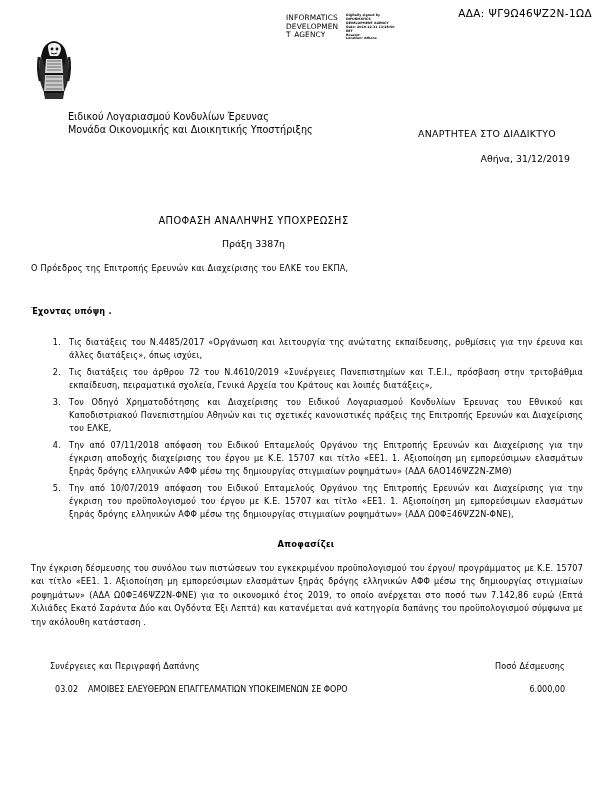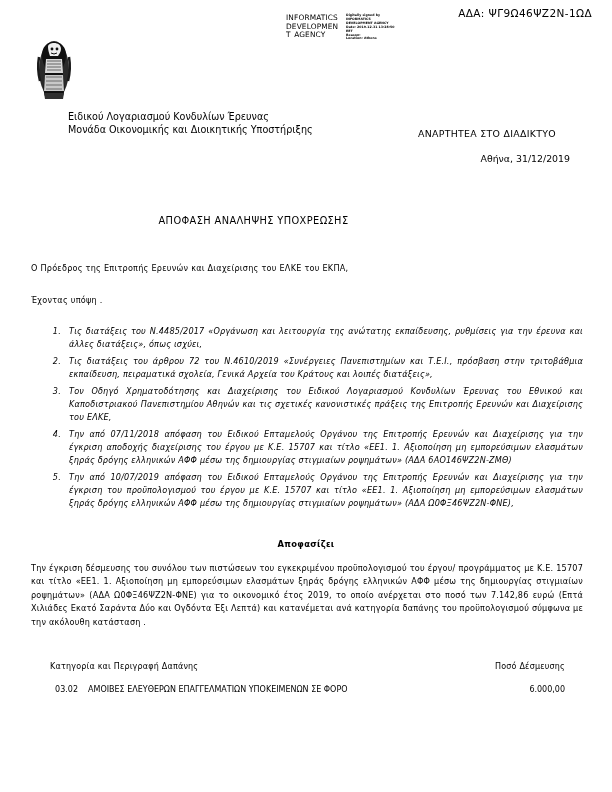--- a/index.html
+++ b/index.html
@@ -167,39 +167,39 @@
     top: 262px;
     left: 31px;
     width: 552px;
     font-size: 8.1px;
     line-height: 12.4px;
   }
   .intro {
     letter-spacing: 0.25px;
   }
   .having {
-    margin-top: 20px;
+    margin-top: 31px;
     letter-spacing: 0.25px;
+    font-weight: bold;
   }
 
   ol.clauses {
     margin: 18px 0 0 0;
     padding-left: 34px;
     list-style: none;
     counter-reset: cl;
   }
   ol.clauses > li {
     counter-increment: cl;
     position: relative;
     text-align: justify;
     margin-bottom: 3.5px;
     line-height: 13.2px;
     letter-spacing: 0.2px;
     padding-left: 4px;
-    font-style: italic;
   }
   ol.clauses > li::before {
     content: counter(cl) ".";
     position: absolute;
     left: -20px;
     width: 16px;
     text-align: right;
   }
 
   .decide {
@@ -298,41 +298,42 @@
     </div>
   </div>
 
   <div class="meta">
     <div class="meta-anart">ΑΝΑΡΤΗΤΕΑ ΣΤΟ ΔΙΑΔΙΚΤΥΟ</div>
     <div class="meta-date">Αθήνα, 31/12/2019</div>
   </div>
 
   <div class="title-block">
     <div class="doc-title">ΑΠΟΦΑΣΗ ΑΝΑΛΗΨΗΣ ΥΠΟΧΡΕΩΣΗΣ</div>
+    <div class="doc-subtitle">Πράξη 3387η</div>
   </div>
 
   <div class="body-area">
     <div class="intro">Ο Πρόεδρος της Επιτροπής Ερευνών και Διαχείρισης του ΕΛΚΕ του ΕΚΠΑ,</div>
     <div class="having">Έχοντας υπόψη .</div>
     <ol class="clauses">
       <li>Τις διατάξεις του Ν.4485/2017 «Οργάνωση και λειτουργία της ανώτατης εκπαίδευσης, ρυθμίσεις για την έρευνα και άλλες διατάξεις», όπως ισχύει,</li>
       <li>Τις διατάξεις του άρθρου 72 του Ν.4610/2019 «Συνέργειες Πανεπιστημίων και Τ.Ε.Ι., πρόσβαση στην τριτοβάθμια εκπαίδευση, πειραματικά σχολεία, Γενικά Αρχεία του Κράτους και λοιπές διατάξεις»,</li>
       <li>Τον Οδηγό Χρηματοδότησης και Διαχείρισης του Ειδικού Λογαριασμού Κονδυλίων Έρευνας του Εθνικού και Καποδιστριακού Πανεπιστημίου Αθηνών και τις σχετικές κανονιστικές πράξεις της Επιτροπής Ερευνών και Διαχείρισης του ΕΛΚΕ,</li>
       <li>Την από 07/11/2018 απόφαση του Ειδικού Επταμελούς Οργάνου της Επιτροπής Ερευνών και Διαχείρισης για την έγκριση αποδοχής διαχείρισης του έργου με Κ.Ε. 15707 και τίτλο «ΕΕ1. 1. Αξιοποίηση μη εμπορεύσιμων ελασμάτων ξηράς δρόγης ελληνικών ΑΦΦ μέσω της δημιουργίας στιγμιαίων ροψημάτων» (ΑΔΑ 6ΑΟ146ΨΖ2Ν-ΖΜΘ)</li>
       <li>Την από 10/07/2019 απόφαση του Ειδικού Επταμελούς Οργάνου της Επιτροπής Ερευνών και Διαχείρισης για την έγκριση του  προϋπολογισμού του έργου με Κ.Ε. 15707 και τίτλο «ΕΕ1. 1. Αξιοποίηση μη εμπορεύσιμων ελασμάτων ξηράς δρόγης ελληνικών ΑΦΦ μέσω της δημιουργίας στιγμιαίων ροψημάτων» (ΑΔΑ Ω0ΦΞ46ΨΖ2Ν-ΦΝΕ),</li>
     </ol>
   </div>
 
   <div class="decide">Αποφασίζει</div>
   <div class="decision-text">Την έγκριση δέσμευσης του συνόλου των πιστώσεων του εγκεκριμένου προϋπολογισμού του έργου/ προγράμματος με Κ.Ε. 15707 και τίτλο «ΕΕ1. 1. Αξιοποίηση μη εμπορεύσιμων ελασμάτων ξηράς δρόγης ελληνικών ΑΦΦ μέσω της δημιουργίας στιγμιαίων ροψημάτων» (ΑΔΑ Ω0ΦΞ46ΨΖ2Ν-ΦΝΕ) για το οικονομικό έτος 2019, το οποίο ανέρχεται στο ποσό των 7.142,86 ευρώ (Επτά Χιλιάδες Εκατό Σαράντα Δύο και Ογδόντα Έξι Λεπτά) και κατανέμεται ανά κατηγορία δαπάνης του προϋπολογισμού σύμφωνα με την ακόλουθη κατάσταση .</div>
 
   <table class="alloc-table">
     <thead>
       <tr>
-        <th class="th-desc" colspan="2">Κατηγορία και Περιγραφή Δαπάνης</th>
+        <th class="th-desc" colspan="2">Συνέργειες και Περιγραφή Δαπάνης</th>
         <th class="th-amt">Ποσό Δέσμευσης</th>
       </tr>
     </thead>
     <tbody>
       <tr>
         <td class="col-code">03.02</td>
         <td class="col-desc">ΑΜΟΙΒΕΣ ΕΛΕΥΘΕΡΩΝ ΕΠΑΓΓΕΛΜΑΤΙΩΝ ΥΠΟΚΕΙΜΕΝΩΝ ΣΕ ΦΟΡΟ</td>
         <td class="col-amt">6.000,00</td>
       </tr>
     </tbody>

